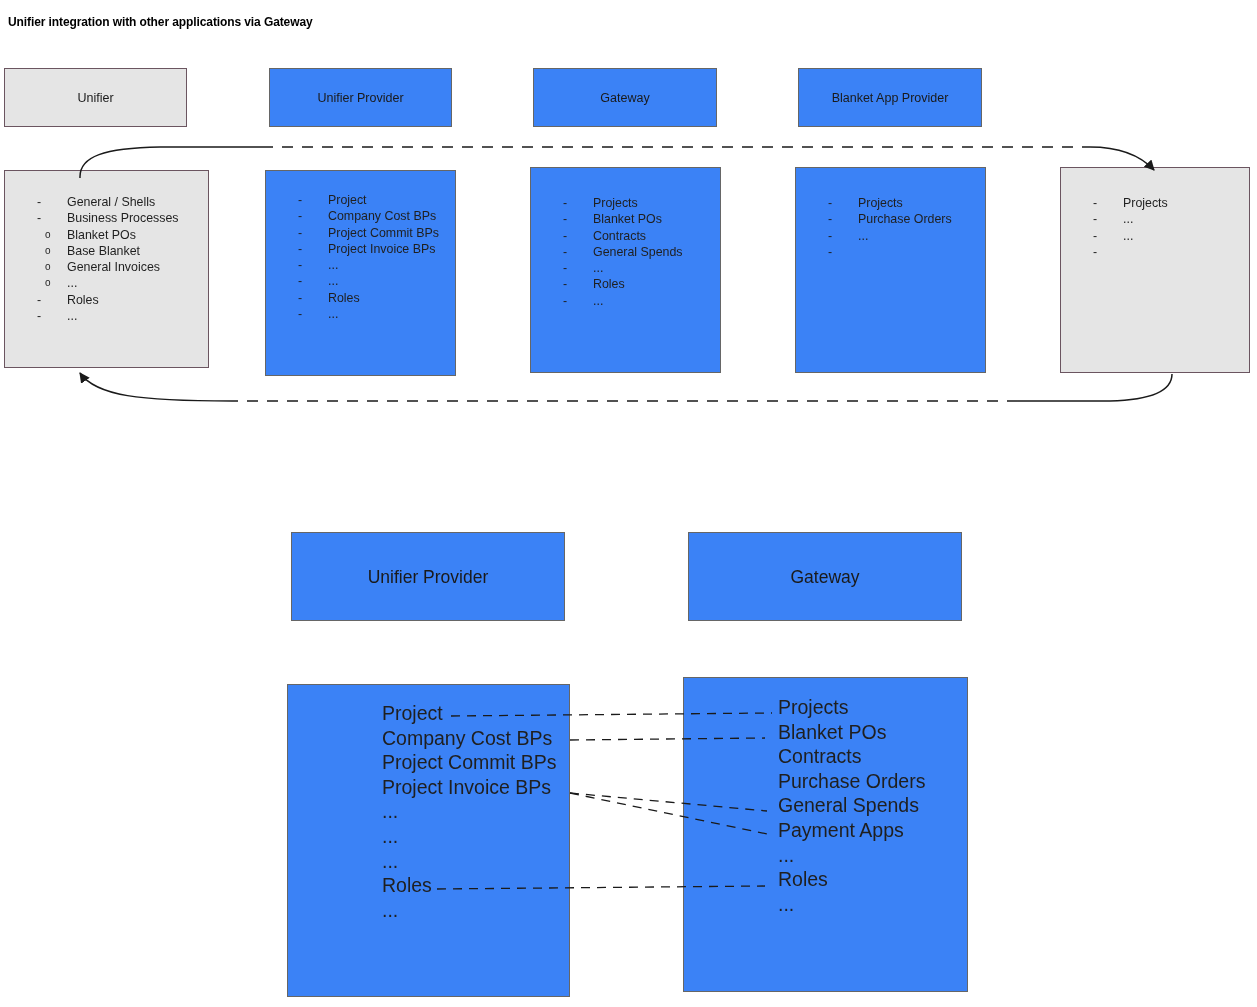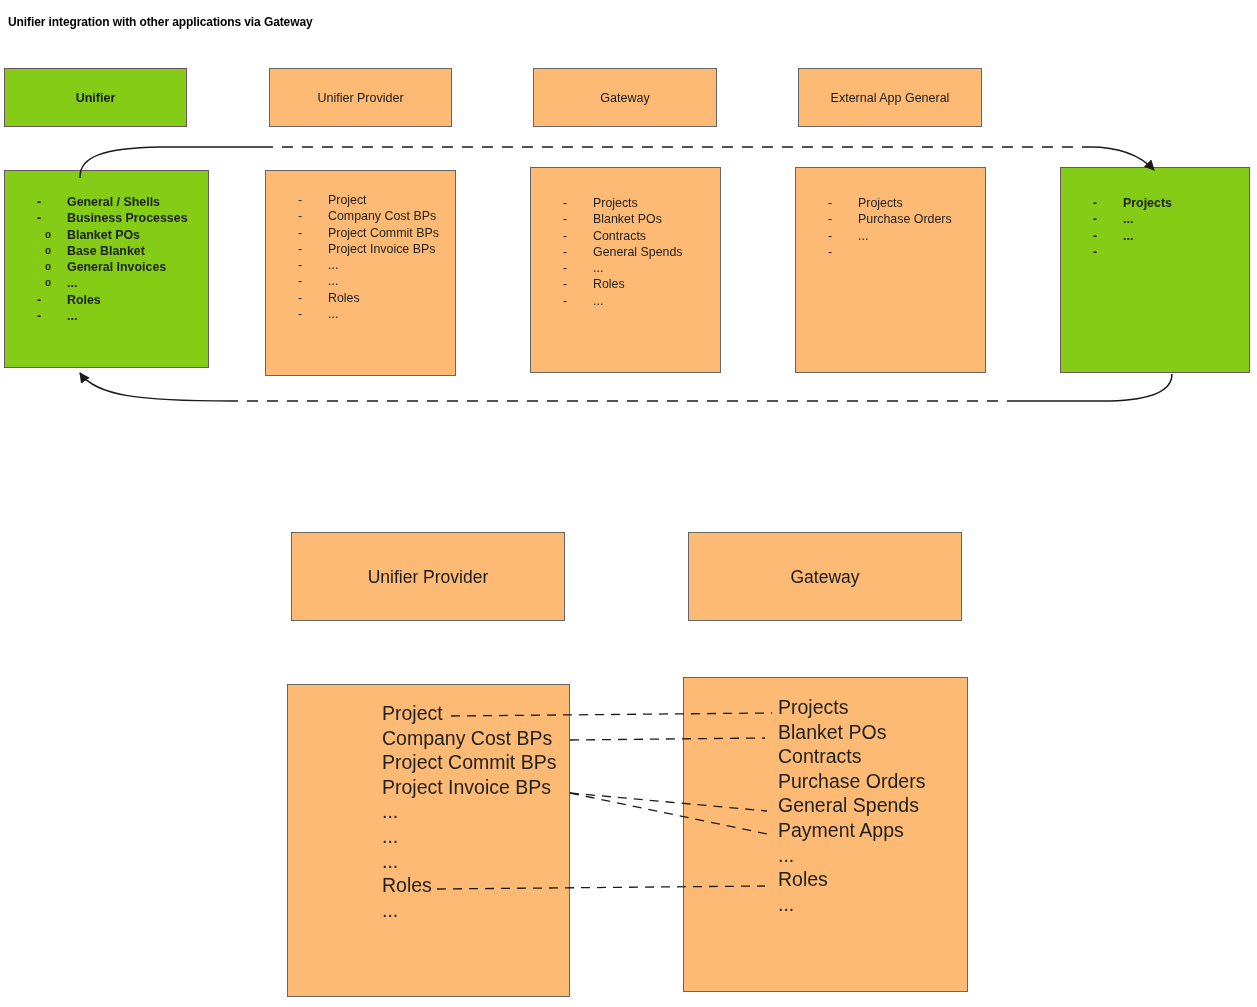--- a/index.html
+++ b/index.html
@@ -31,26 +31,25 @@
     white-space: nowrap;
   }
   #heading-top { left: 8px;  top: 15px; }
   #heading-mid { left: 228px; top: 482px; }
 
   
   .box {
     position: absolute;
     box-sizing: border-box;
     border: 1.6px solid #666666;
-    background: #fdba74;
+    background: #3b82f6;
   }
   .box.pink {
-    background: #84cc16;
+    background: #e5e5e5;
     border-color: #6b5560;
-    font-weight: bold;
   }
   .box-label {
     position: absolute;
     left: 0; right: 0;
     top: 50%;
     transform: translateY(-50%);
     text-align: center;
     font-size: 12.5px;
     color: #1a1a1a;
   }
@@ -117,21 +116,21 @@
 
   <div class="box" style="left:269px; top:68px; width:183px; height:59px;">
     <div class="box-label">Unifier Provider</div>
   </div>
 
   <div class="box" style="left:533px; top:68px; width:184px; height:59px;">
     <div class="box-label">Gateway</div>
   </div>
 
   <div class="box" style="left:798px; top:68px; width:184px; height:59px;">
-    <div class="box-label">External App General</div>
+    <div class="box-label">Blanket App Provider</div>
   </div>
 
 
   <div class="box pink" style="left:4px; top:170px; width:205px; height:198px;">
     <ul class="blist" style="top:23px; left:32px;">
         <li class="lvl1">
           <span class="mk">-</span>
           <span>General / Shells</span>
         </li>
         <li class="lvl1">

